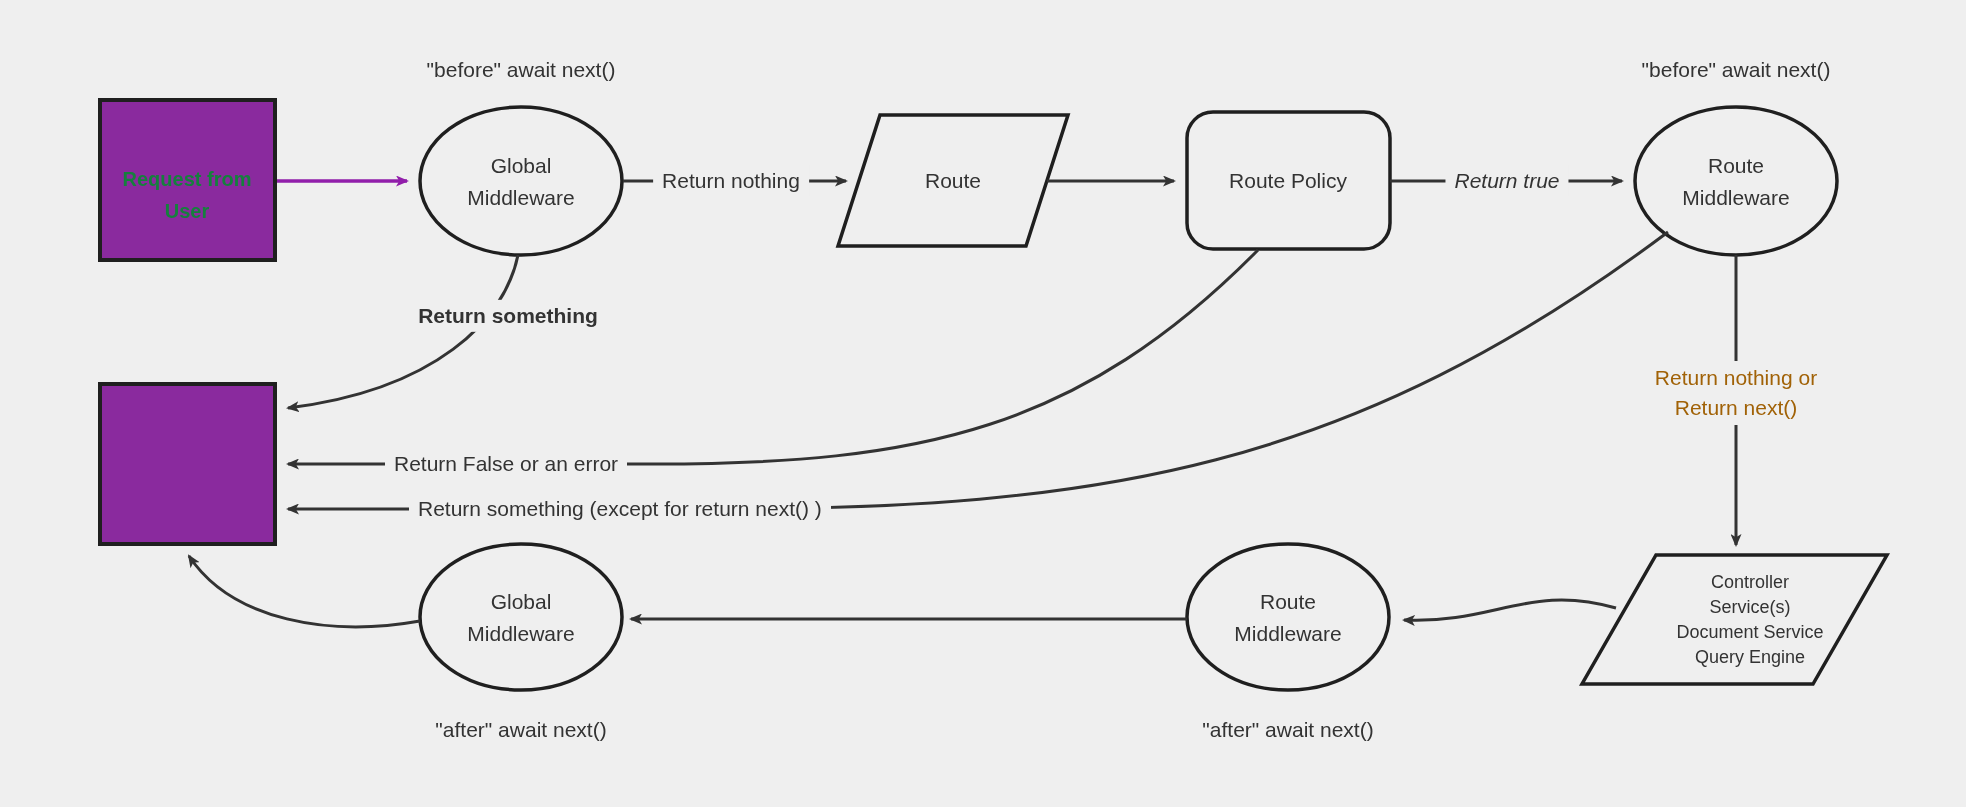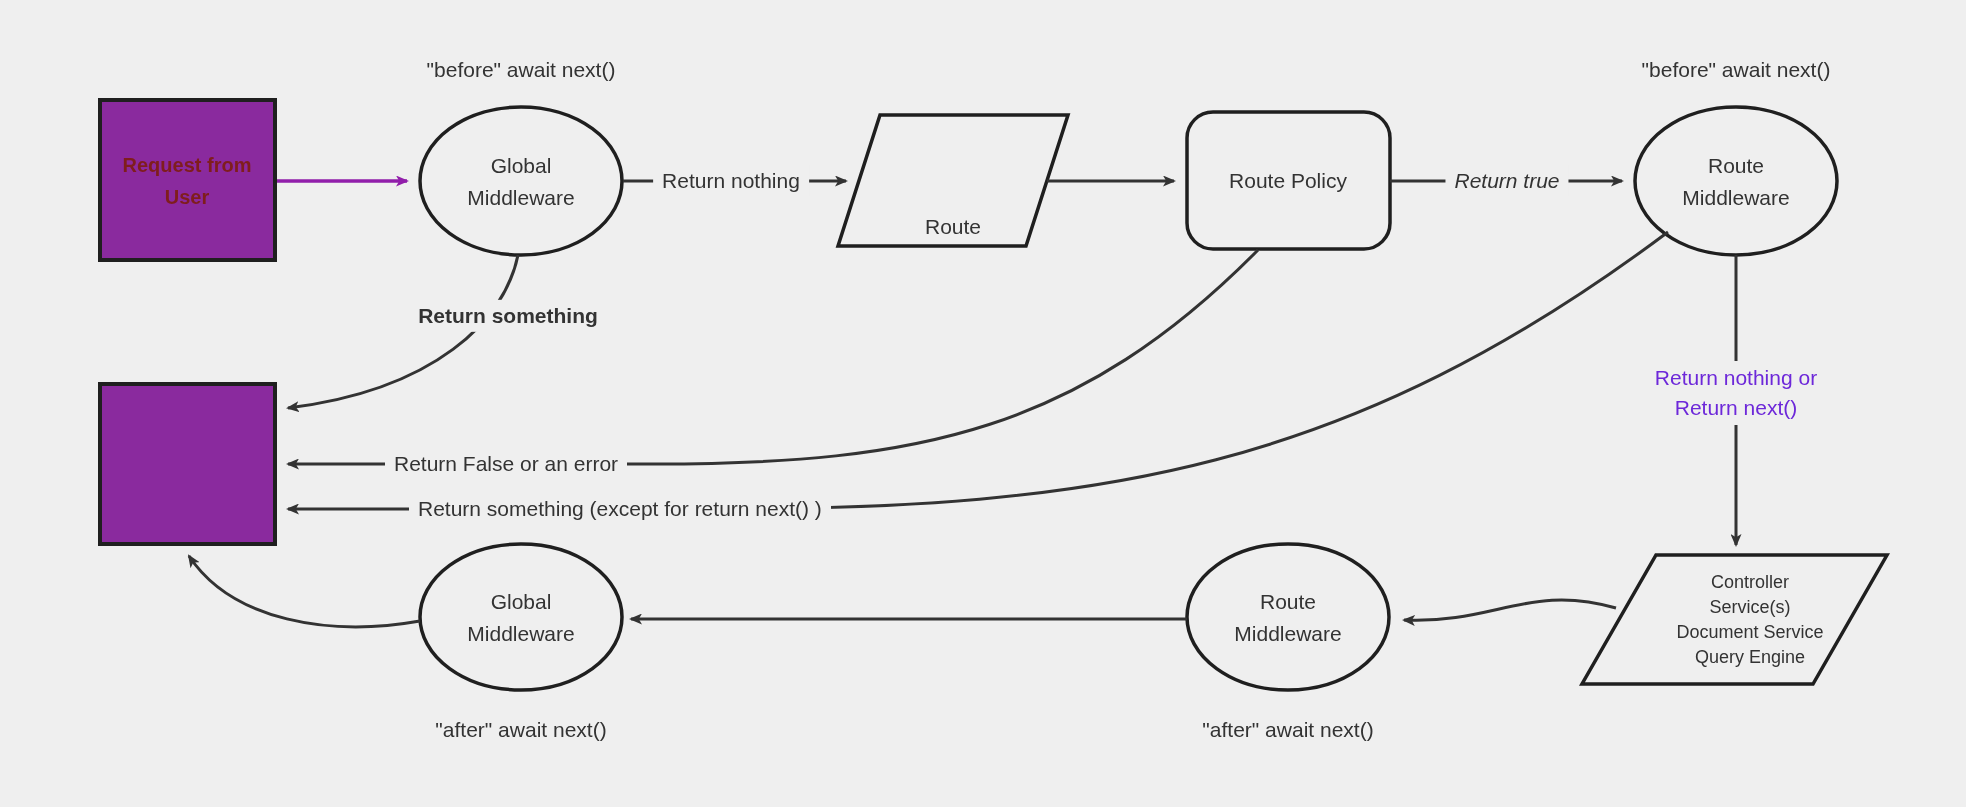--- a/index.html
+++ b/index.html
@@ -26,35 +26,36 @@
 
   .node-label{
     position:absolute;
     color:#333333;
     font-size:21px;
     line-height:1.5;
     text-align:center;
     transform:translate(-50%,-50%);
   }
   .node-label.onpurple{
-    color:#7f1d1d;
+    color:#15803d;
     font-weight:bold;
     font-size:20px;
     line-height:1.6;
+    margin-top:14px;
   }
   .node-label.small{
     font-size:18px;
     line-height:25px;
     white-space:nowrap;
     margin-left:16px;
   }
   .node-label .ln{display:block;}
   .multiline{
     position:absolute;
-    color:#6d28d9;
+    color:#a16207;
     font-size:21px;
     line-height:30px;
     text-align:center;
     transform:translate(-50%,-50%);
     background:#efefef;
     padding:2px 10px;
   }
 </style>
 </head>
 <body>
@@ -109,21 +110,21 @@
 
     <path d="M 1187 619 L 631 619" fill="none" stroke="#333333" stroke-width="3" marker-end="url(#arrowDark)"></path>
 
     <path d="M 420 621 C 330 637, 232 621, 189 556" fill="none" stroke="#333333" stroke-width="3" marker-end="url(#arrowDark)"></path>
   </svg>
 
   <div class="node-label onpurple" style="left:187px;top:181px;width:150px;">Request from User</div>
 
   <div class="node-label" style="left:521px;top:181px;width:135px;">Global Middleware</div>
 
-  <div class="node-label" style="left:953px;top:181px;width:150px;margin-top:46px;">Route</div>
+  <div class="node-label" style="left:953px;top:181px;width:150px;">Route</div>
 
   <div class="node-label" style="left:1288px;top:181px;width:170px;">Route Policy</div>
 
   <div class="node-label" style="left:1736px;top:181px;width:135px;">Route Middleware</div>
 
 
   <div class="node-label" style="left:521px;top:617px;width:135px;">Global Middleware</div>
 
   <div class="node-label" style="left:1288px;top:617px;width:135px;">Route Middleware</div>
 

